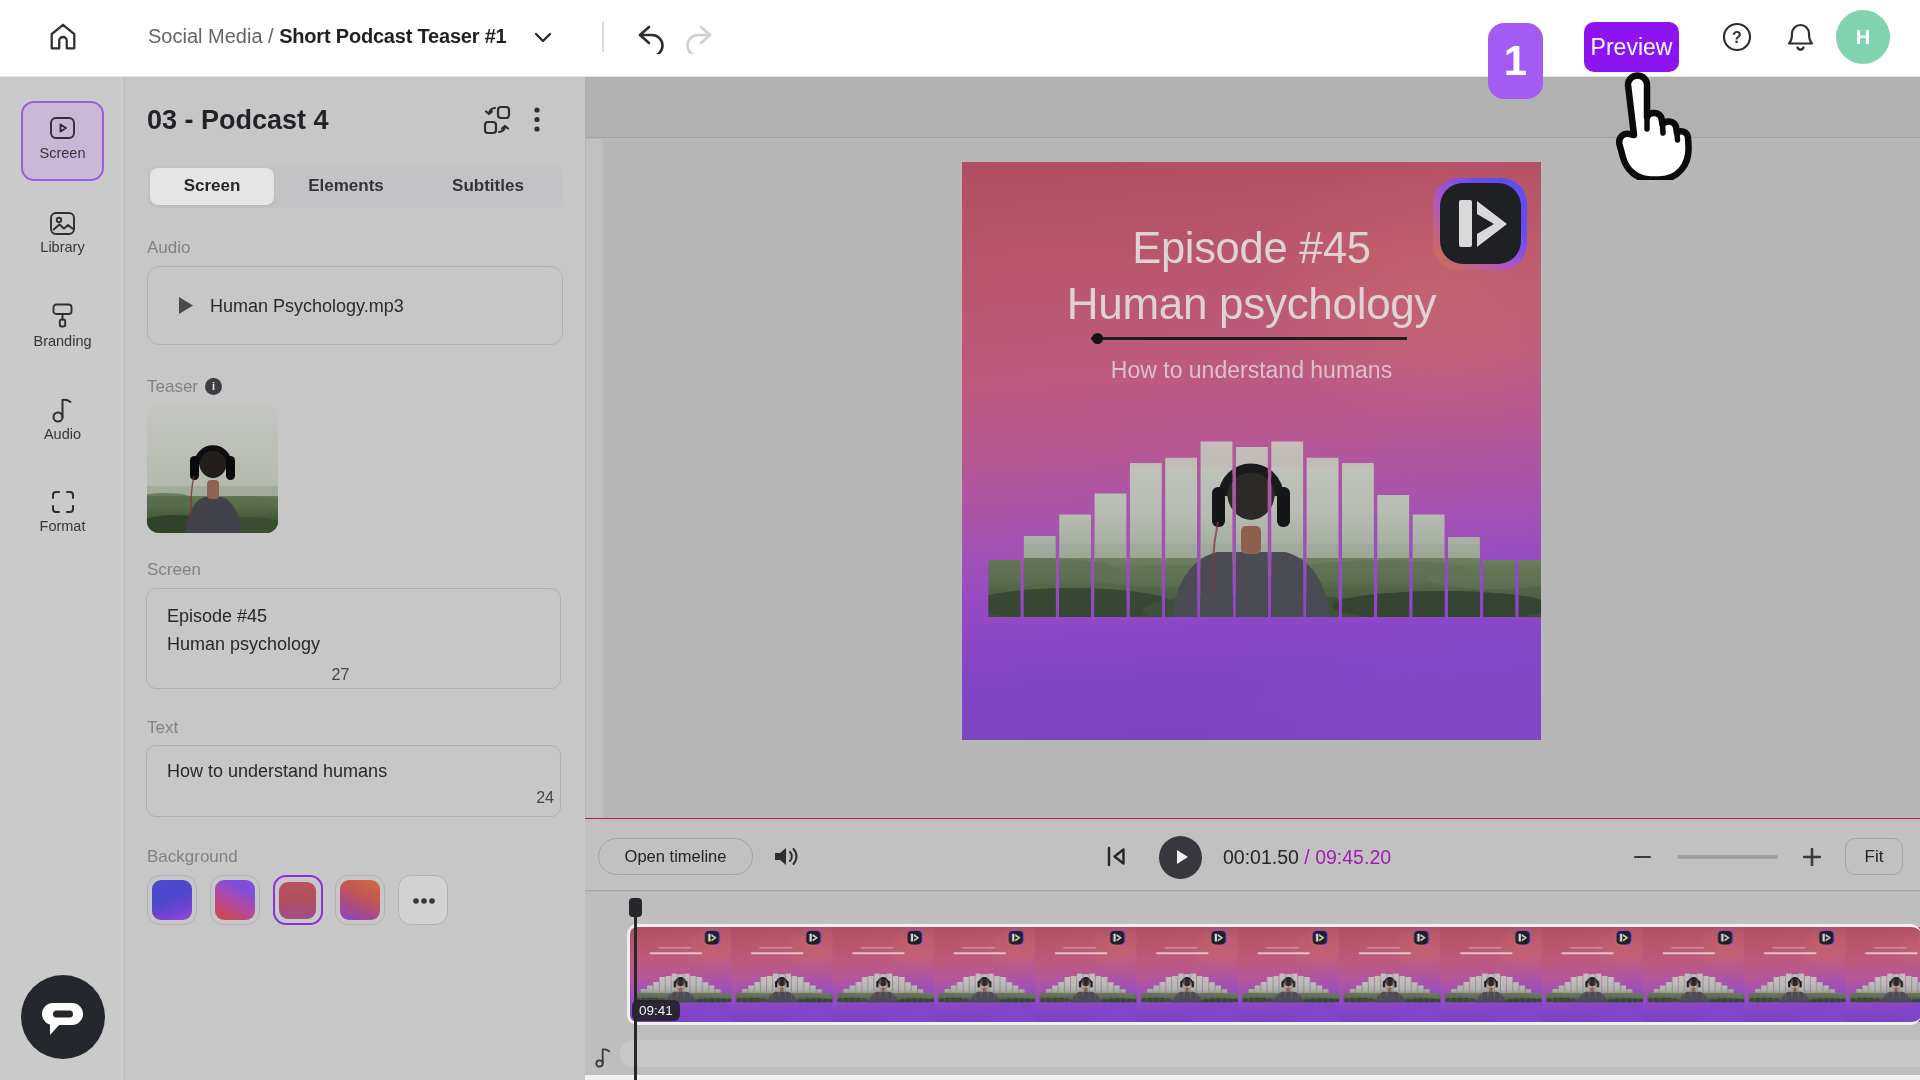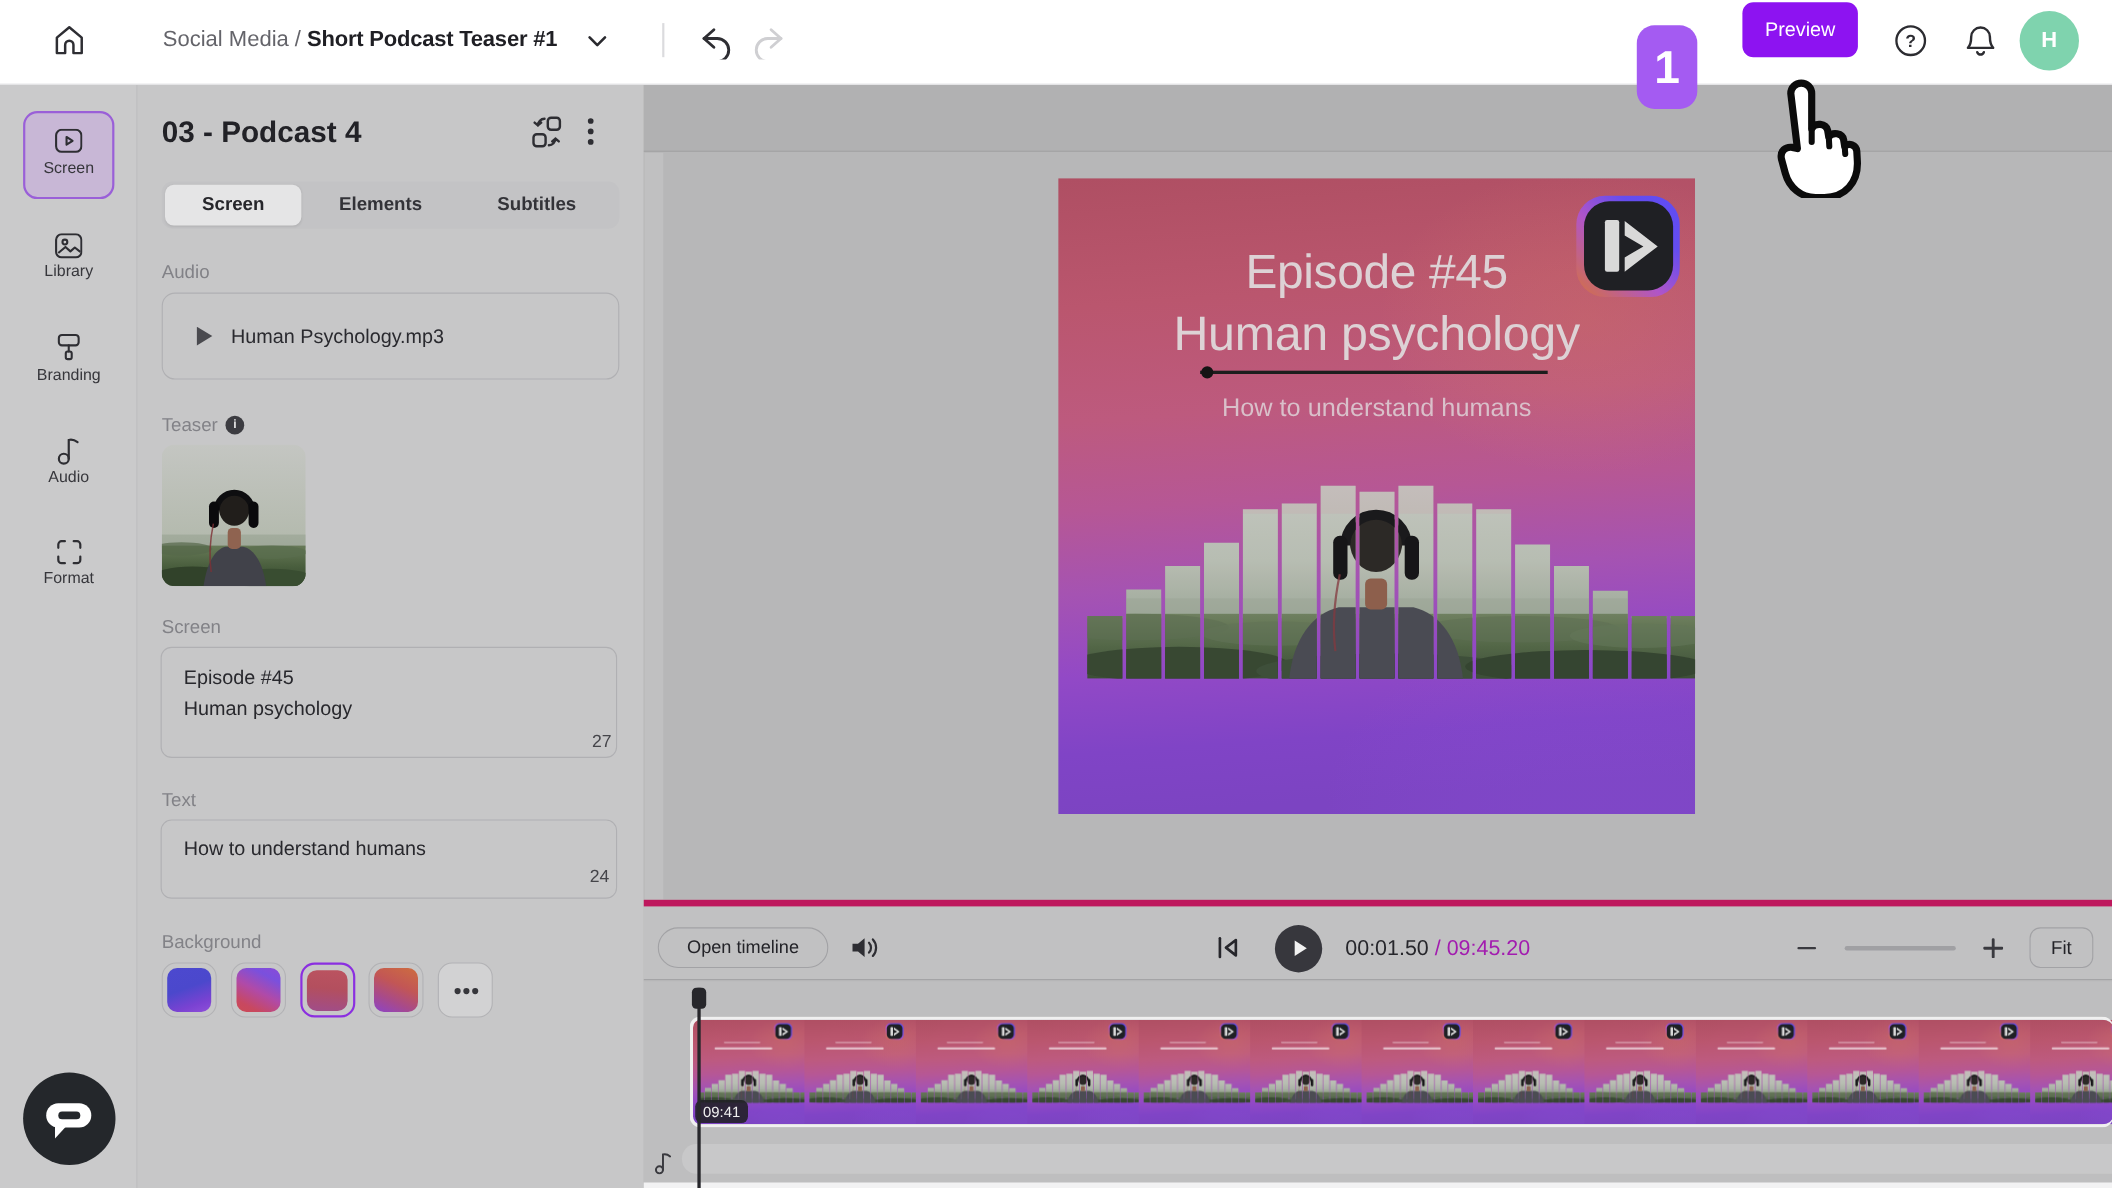--- a/index.html
+++ b/index.html
@@ -4,21 +4,21 @@
 <style>
 * { margin:0; padding:0; box-sizing:border-box; }
 html,body { width:1920px; height:1080px; overflow:hidden; font-family:"Liberation Sans", sans-serif; background:#b7b7b8; }
 .abs { position:absolute; }
 #header { position:absolute; left:0; top:0; width:1920px; height:77px; background:#ffffff; border-bottom:1px solid #e2e2e4; z-index:30; }
 #sidebar { position:absolute; left:0; top:77px; width:125px; height:1003px; background:#cacacb; border-right:1px solid #bcbcbe; z-index:20; }
 #panel { position:absolute; left:125px; top:77px; width:460px; height:1003px; background:#c7c7c8; z-index:20; }
 #workspace { position:absolute; left:585px; top:77px; width:1335px; height:741px; background:#b7b7b8; }
 #wsband { position:absolute; left:585px; top:77px; width:1335px; height:61px; background:#b1b1b2; border-bottom:1px solid #a2a2a4; }
 #wsgutter { position:absolute; left:586px; top:139px; width:17px; height:679px; background:#c0c0c1; }
-#controls { position:absolute; left:585px; top:818px; width:1335px; height:73px; background:#c1c1c2; border-top:6px solid #be185d; border-bottom:1px solid #a4a4a6; z-index:5; }
+#controls { position:absolute; left:585px; top:818px; width:1335px; height:73px; background:#c1c1c2; border-top:1px solid #be185d; border-bottom:1px solid #a4a4a6; z-index:5; }
 #timeline { position:absolute; left:585px; top:892px; width:1335px; height:188px; background:#bebebf; }
 .sideitem { position:absolute; width:125px; text-align:center; color:#36363b; font-size:14.5px; }
 .lbl { color:#828287; font-size:17px; }
 .box { position:absolute; border:1.5px solid #b0b0b3; border-radius:12px; }
 .swatch { position:absolute; width:50px; height:50px; border-radius:13px; border:1.5px solid #b2b2b5; padding:4px; top:798px; }
 .swin { width:100%; height:100%; border-radius:9px; }
 </style>
 </head>
 <body>
 
@@ -197,21 +197,21 @@
     </svg>
  <div class="abs" style="left:602px;top:21px;width:1.5px;height:31px;background:#dbdbde"></div>
  <svg class="abs" style="left:636px;top:22px" width="30" height="32" viewBox="0 0 30 32" fill="none" stroke="#2e2e33" stroke-width="2.6" stroke-linecap="round" stroke-linejoin="round">
   <path d="M13 5 L4 13 L13 21"></path>
       <path d="M4 13 L16 13 a10.5 10.5 0 0 1 0 21 L9 34"></path>
  </svg>
  <svg class="abs" style="left:684px;top:22px" width="30" height="32" viewBox="0 0 30 32" fill="none" stroke="#cfcfd2" stroke-width="2.6" stroke-linecap="round" stroke-linejoin="round">
   <path d="M17 5 L26 13 L17 21"></path>
       <path d="M26 13 L14 13 a10.5 10.5 0 0 0 0 21 L21 34"></path>
  </svg>
- <div class="abs" style="left:1584px;top:2px;width:105px;height:50px;border-radius:10px;background:#8d13f1;color:#fff;font-size:18px;text-align:center;line-height:50px">Preview</div>
+ <div class="abs" style="left:1584px;top:22px;width:95px;height:50px;border-radius:10px;background:#8d13f1;color:#fff;font-size:23px;text-align:center;line-height:50px">Preview</div>
  <svg class="abs" style="left:1722px;top:22px" width="30" height="30" viewBox="0 0 30 30" fill="none">
   <circle cx="15" cy="15" r="13" stroke="#2c2c31" stroke-width="2.1"></circle>
   <text x="15" y="21" text-anchor="middle" font-size="16" font-weight="700" fill="#2c2c31" font-family="Liberation Sans">?</text>
  </svg>
  <svg class="abs" style="left:1786px;top:21px" width="29" height="32" viewBox="0 0 29 32" fill="none" stroke="#2c2c31" stroke-width="2.2" stroke-linecap="round" stroke-linejoin="round">
   <path d="M14.5 4 a8.5 8.5 0 0 1 8.5 8.5 c0 6 1.5 8.5 3 10 L3 22.5 c1.5 -1.5 3 -4 3 -10 A8.5 8.5 0 0 1 14.5 4 Z"></path>
   <path d="M11.5 26.5 a3.2 3.2 0 0 0 6 0"></path>
  </svg>
  <div class="abs" style="left:1836px;top:10px;width:54px;height:54px;border-radius:50%;background:#7fd3ae;color:#fff;font-size:20px;font-weight:700;text-align:center;line-height:54px">H</div>
 </div>
@@ -293,21 +293,21 @@
    <ellipse cx="66" cy="58" rx="14" ry="16" fill="#211e1b"></ellipse>
    <path d="M50,60 A16,16 0 0 1 82,60" stroke="#0e0e10" stroke-width="5.5" fill="none"></path>
    <rect x="43" y="52" width="9" height="24" rx="4.5" fill="#0a0a0c"></rect>
    <rect x="79" y="52" width="9" height="24" rx="4.5" fill="#0a0a0c"></rect>
    <path d="M47,72 q-5,24 -2,44" stroke="#7e2f35" stroke-width="1.4" opacity="0.8" fill="none"></path>
   </svg>
  </div>
  <div class="abs lbl" style="left:22px;top:483px">Screen</div>
  <div class="box" style="left:21px;top:511px;width:415px;height:101px;border-radius:10px"></div>
  <div class="abs" style="left:42px;top:525px;font-size:18px;color:#28282d;line-height:28px">Episode #45<br>Human psychology</div>
- <div class="abs" style="left:0;top:589px;width:431px;text-align:right;font-size:16px;color:#45454a">27</div>
+ <div class="abs" style="left:0;top:589px;width:431px;text-align:center;font-size:16px;color:#45454a">27</div>
  <div class="abs lbl" style="left:22px;top:641px">Text</div>
  <div class="box" style="left:21px;top:668px;width:415px;height:72px;border-radius:10px"></div>
  <div class="abs" style="left:42px;top:684px;font-size:18px;color:#28282d">How to understand humans</div>
  <div class="abs" style="left:0;top:712px;width:429px;text-align:right;font-size:16px;color:#45454a">24</div>
  <div class="abs lbl" style="left:22px;top:770px">Background</div>
  <div class="swatch" style="left:22px">
       <div class="swin" style="background:linear-gradient(160deg,#4c49cf 0%,#4b48cc 45%,#7a42d2 78%,#8f4fd9 100%)"></div>
     </div>
  <div class="swatch" style="left:85px">
       <div class="swin" style="background:linear-gradient(208deg,#8a4ad8 0%,#7a50dd 22%,#b04aa8 52%,#c84860 82%,#cc4a55 100%)"></div>

